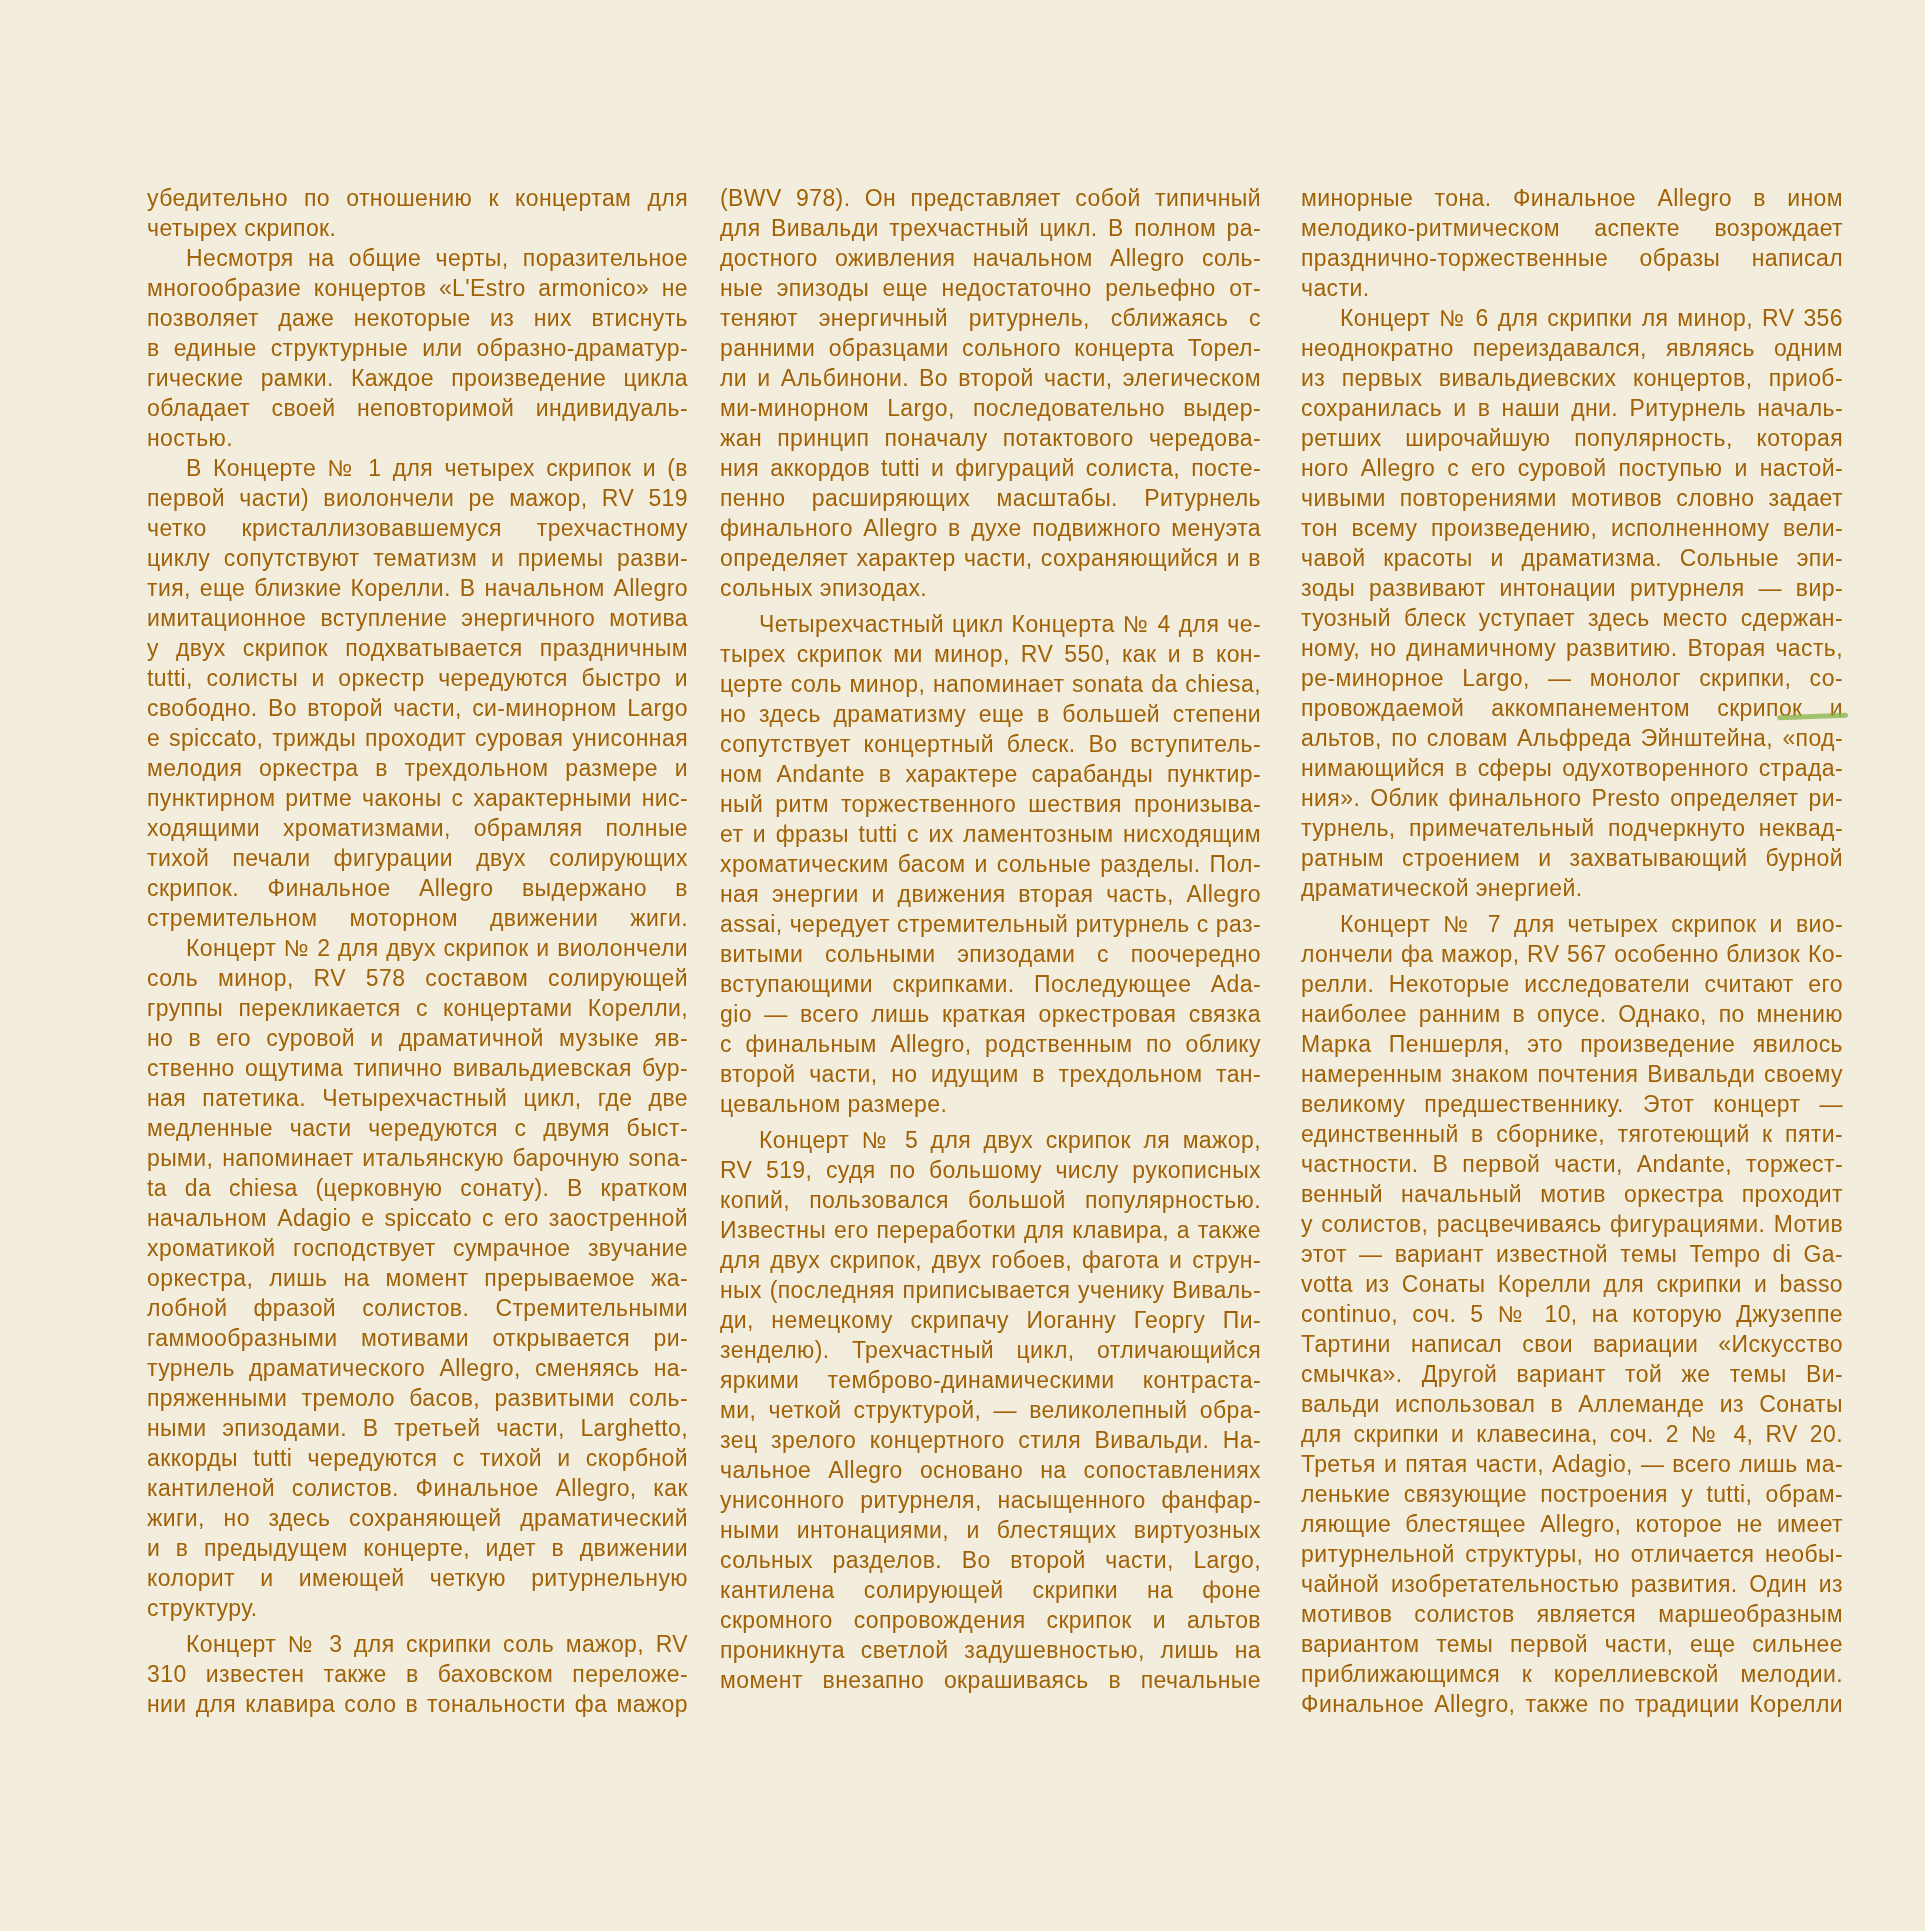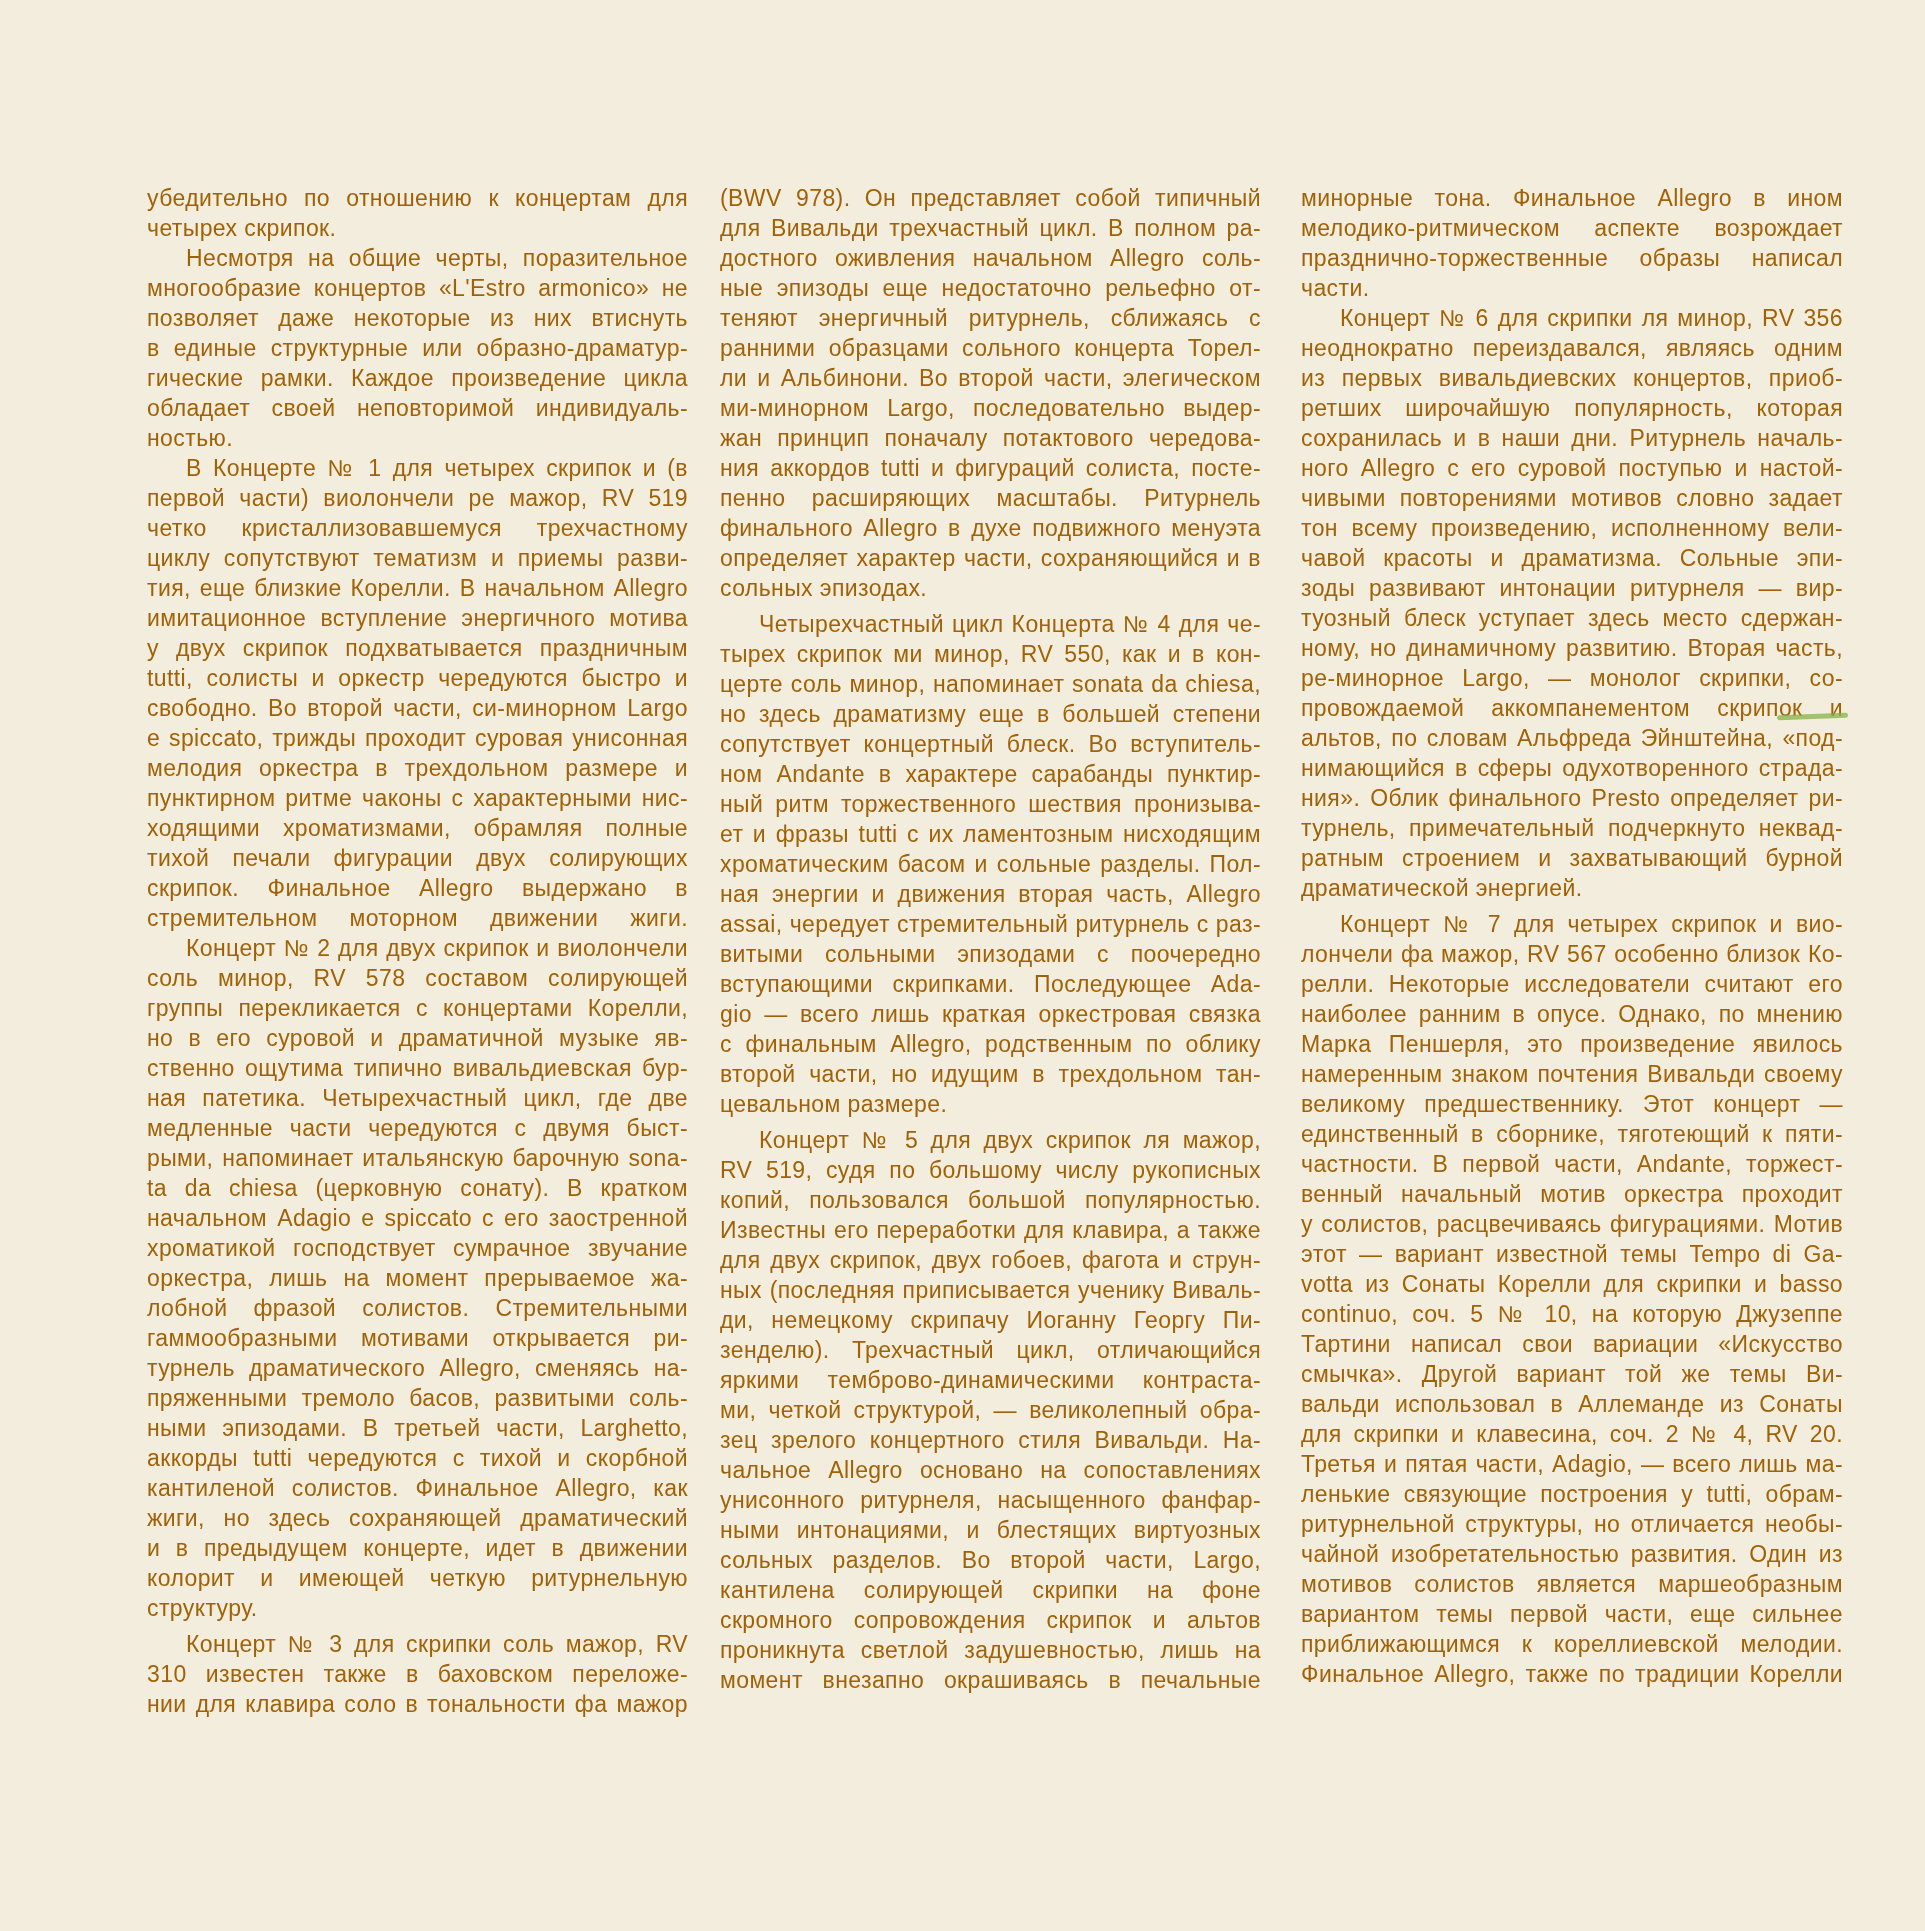--- a/index.html
+++ b/index.html
@@ -173,22 +173,22 @@
       <div class="paragraph">
         <div class="line">минорные тона. Финальное Allegro в ином</div>
         <div class="line">мелодико-ритмическом аспекте возрождает</div>
         <div class="line">празднично-торжественные образы написал</div>
         <div class="line rag">части.</div>
       </div>
       <div class="paragraph">
         <div class="line ind">Концерт № 6 для скрипки ля минор, RV 356</div>
         <div class="line">неоднократно переиздавался, являясь одним</div>
         <div class="line">из первых вивальдиевских концертов, приоб-</div>
+        <div class="line">сохранилась и в наши дни. Ритурнель началь-</div>
         <div class="line">ретших широчайшую популярность, которая</div>
-        <div class="line">сохранилась и в наши дни. Ритурнель началь-</div>
         <div class="line">ного Allegro с его суровой поступью и настой-</div>
         <div class="line">чивыми повторениями мотивов словно задает</div>
         <div class="line">тон всему произведению, исполненному вели-</div>
         <div class="line">чавой красоты и драматизма. Сольные эпи-</div>
         <div class="line">зоды развивают интонации ритурнеля — вир-</div>
         <div class="line">туозный блеск уступает здесь место сдержан-</div>
         <div class="line">ному, но динамичному развитию. Вторая часть,</div>
         <div class="line">ре-минорное Largo, — монолог скрипки, со-</div>
         <div class="line">провождаемой аккомпанементом скрипок и</div>
         <div class="line">альтов, по словам Альфреда Эйнштейна, «под-</div>
@@ -212,20 +212,21 @@
         <div class="line">у солистов, расцвечиваясь фигурациями. Мотив</div>
         <div class="line">этот — вариант известной темы Tempo di Ga-</div>
         <div class="line">votta из Сонаты Корелли для скрипки и basso</div>
         <div class="line">continuo, соч. 5 № 10, на которую Джузеппе</div>
         <div class="line">Тартини написал свои вариации «Искусство</div>
         <div class="line">смычка». Другой вариант той же темы Ви-</div>
         <div class="line">вальди использовал в Аллеманде из Сонаты</div>
         <div class="line">для скрипки и клавесина, соч. 2 № 4, RV 20.</div>
         <div class="line">Третья и пятая части, Adagio, — всего лишь ма-</div>
         <div class="line">ленькие связующие построения у tutti, обрам-</div>
+        <div class="line">ляющие блестящее Allegro, которое не имеет</div>
         <div class="line">ритурнельной структуры, но отличается необы-</div>
         <div class="line">чайной изобретательностью развития. Один из</div>
         <div class="line">мотивов солистов является маршеобразным</div>
         <div class="line">вариантом темы первой части, еще сильнее</div>
         <div class="line">приближающимся к кореллиевской мелодии.</div>
         <div class="line">Финальное Allegro, также по традиции Корелли</div>
       </div>
     </div>
   <div class="pen-mark"></div>
 </div>

